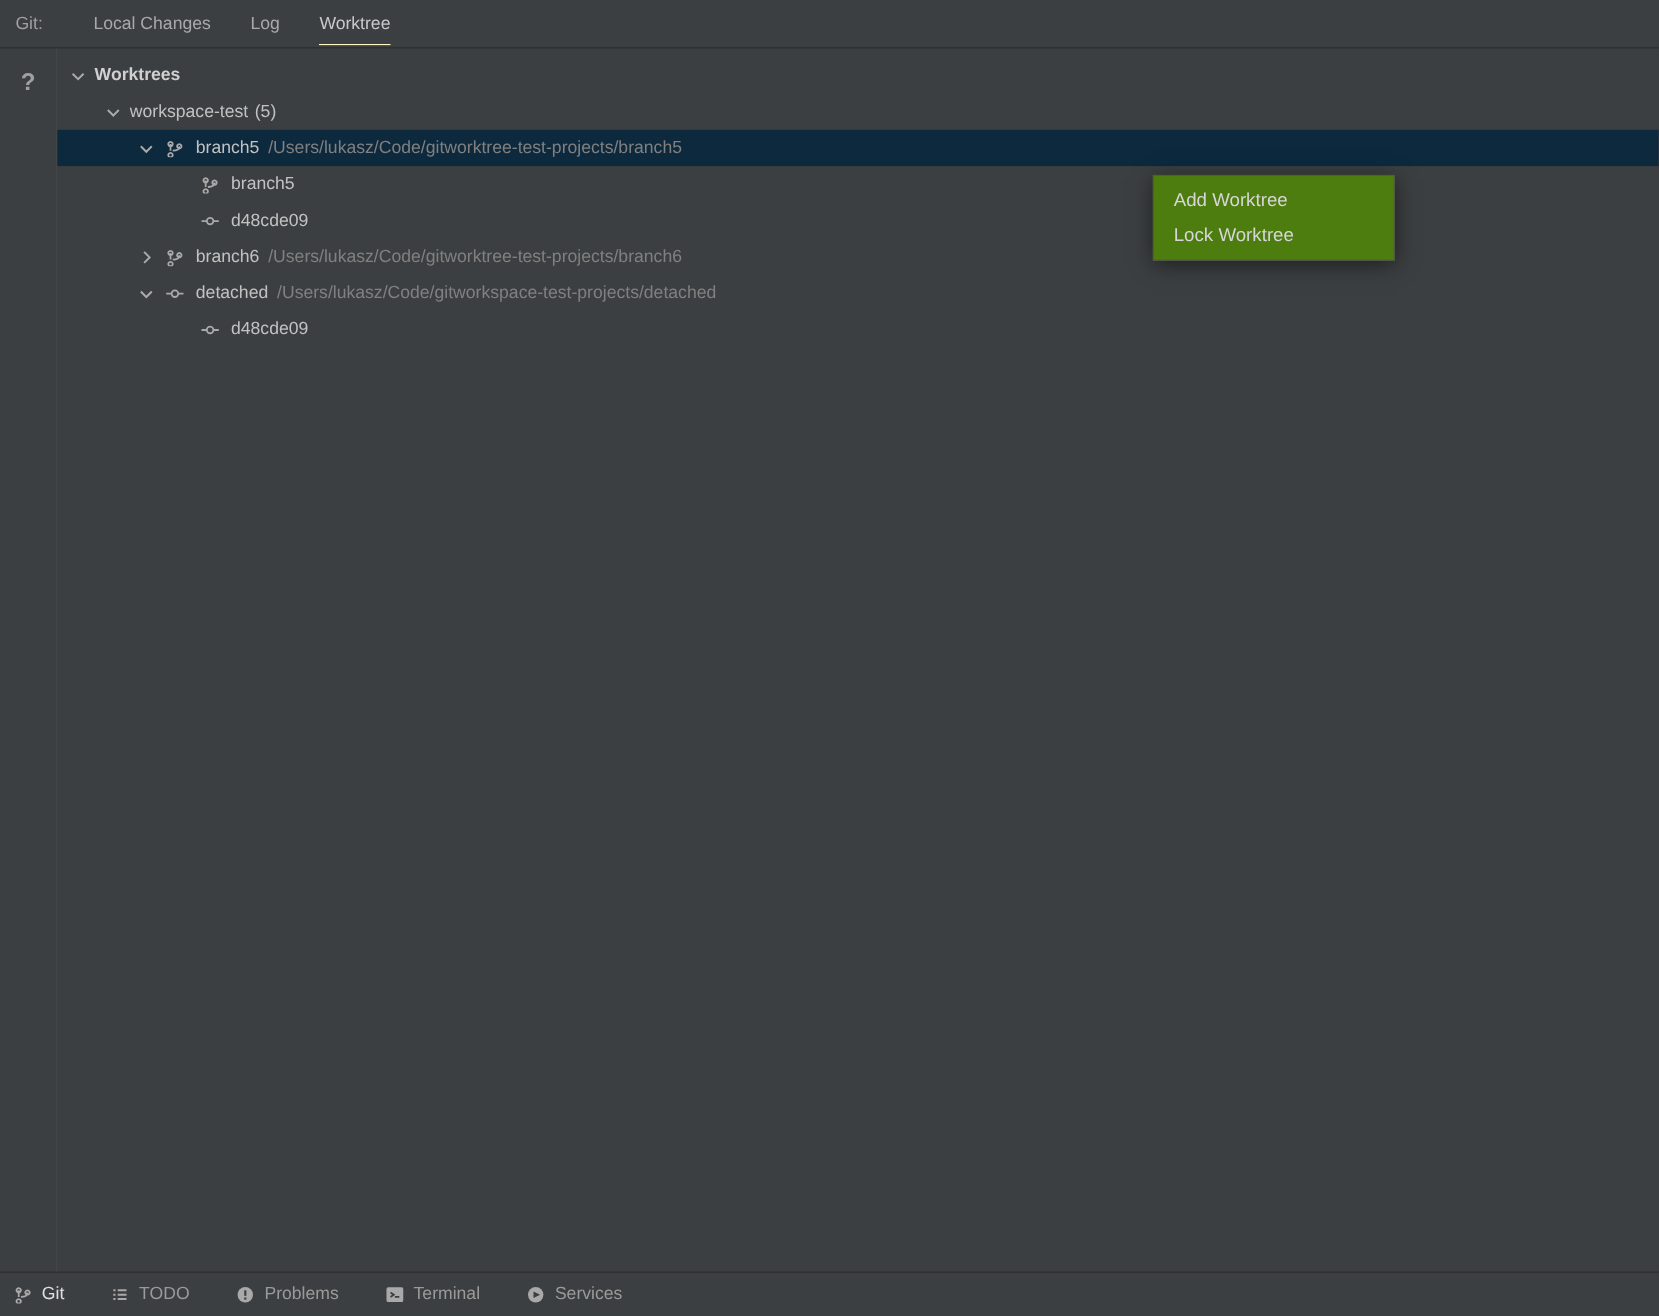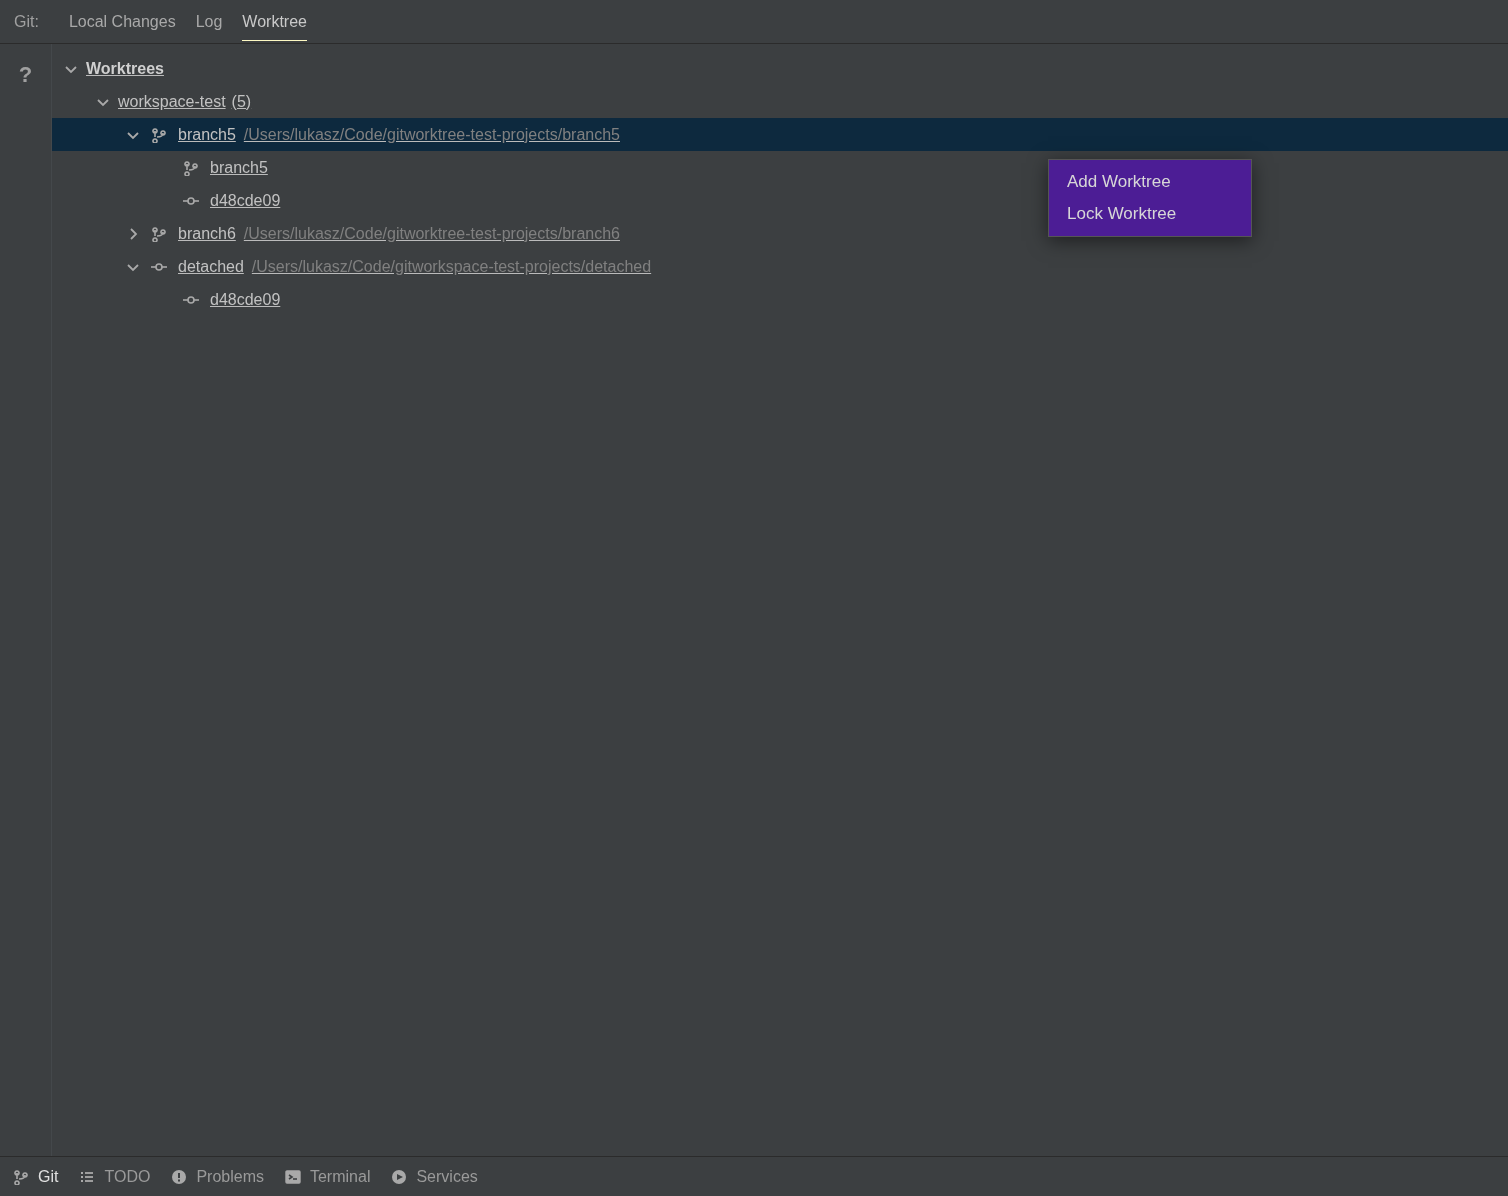--- a/index.html
+++ b/index.html
@@ -14,21 +14,21 @@
     display: flex;
     flex-direction: column;
   }
   
   .top-tabs {
     display: flex;
     align-items: center;
     height: 44px;
     padding-left: 14px;
     border-bottom: 1px solid #2b2b2b;
-    gap: 20px;
+    gap: 36px;
   }
   .top-tabs .git-label {
     color: #a0a0a0;
     padding-right: 10px;
   }
   .top-tabs .tab {
     color: #a9a9a9;
     padding: 10px 0 9px 0;
     cursor: pointer;
   }
@@ -54,21 +54,20 @@
   .left-rail .help {
     color: #a0a0a0;
     font-size: 22px;
     font-weight: bold;
   }
   .tree-panel {
     flex: 1;
     padding-top: 8px;
     position: relative;
     overflow: hidden;
-    text-decoration: underline;
   }
   .tree-row {
     display: flex;
     align-items: center;
     height: 33px;
     white-space: nowrap;
     padding-right: 8px;
   }
   .tree-row.selected {
     background: #0d293e;
@@ -101,41 +100,41 @@
     color: #808080;
     margin-left: 8px;
   }
   
   .indent { display:inline-block; flex-shrink:0; }
   
   .context-menu {
     position: absolute;
     top: 115px;
     left: 996px;
-    width: 204px;
-    background: #4c1d95;
+    width: 220px;
+    background: #4d7c0f;
     border: 1px solid #555;
     box-shadow: 0 4px 18px rgba(0,0,0,0.5);
     padding: 6px 0;
   }
   .context-menu .item {
     padding: 6px 18px;
     color: #d7d7d7;
     cursor: pointer;
     font-size: 17px;
   }
   
   .status-bar {
     height: 40px;
     display: flex;
     align-items: center;
     background: #3c3f41;
     border-top: 1px solid #2b2b2b;
     padding-left: 12px;
-    gap: 20px;
+    gap: 42px;
   }
   .status-item {
     display: flex;
     align-items: center;
     gap: 8px;
     color: #9a9a9a;
     cursor: pointer;
   }
   .status-item.active { color: #e0e0e0; }
   .sicon { width:18px; height:18px; display:flex; align-items:center; justify-content:center; }

